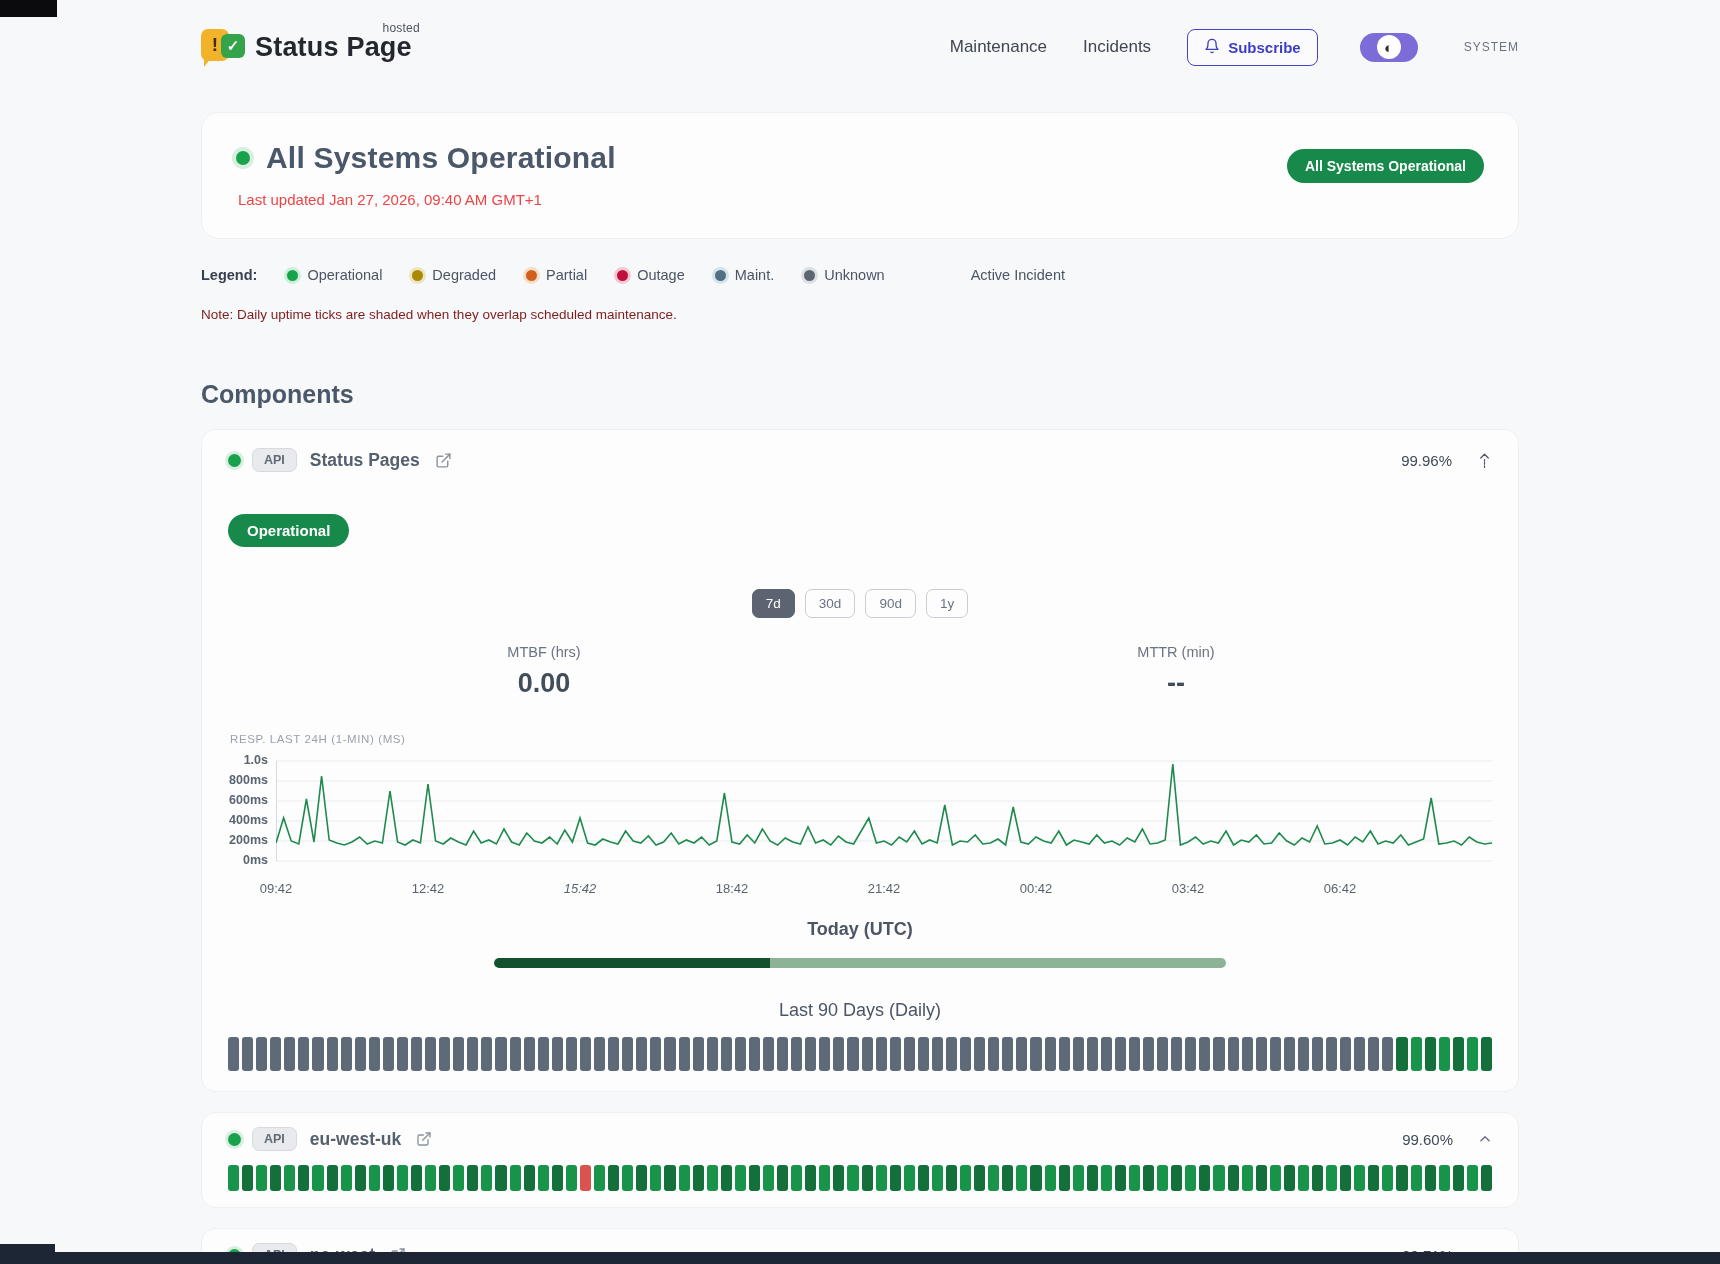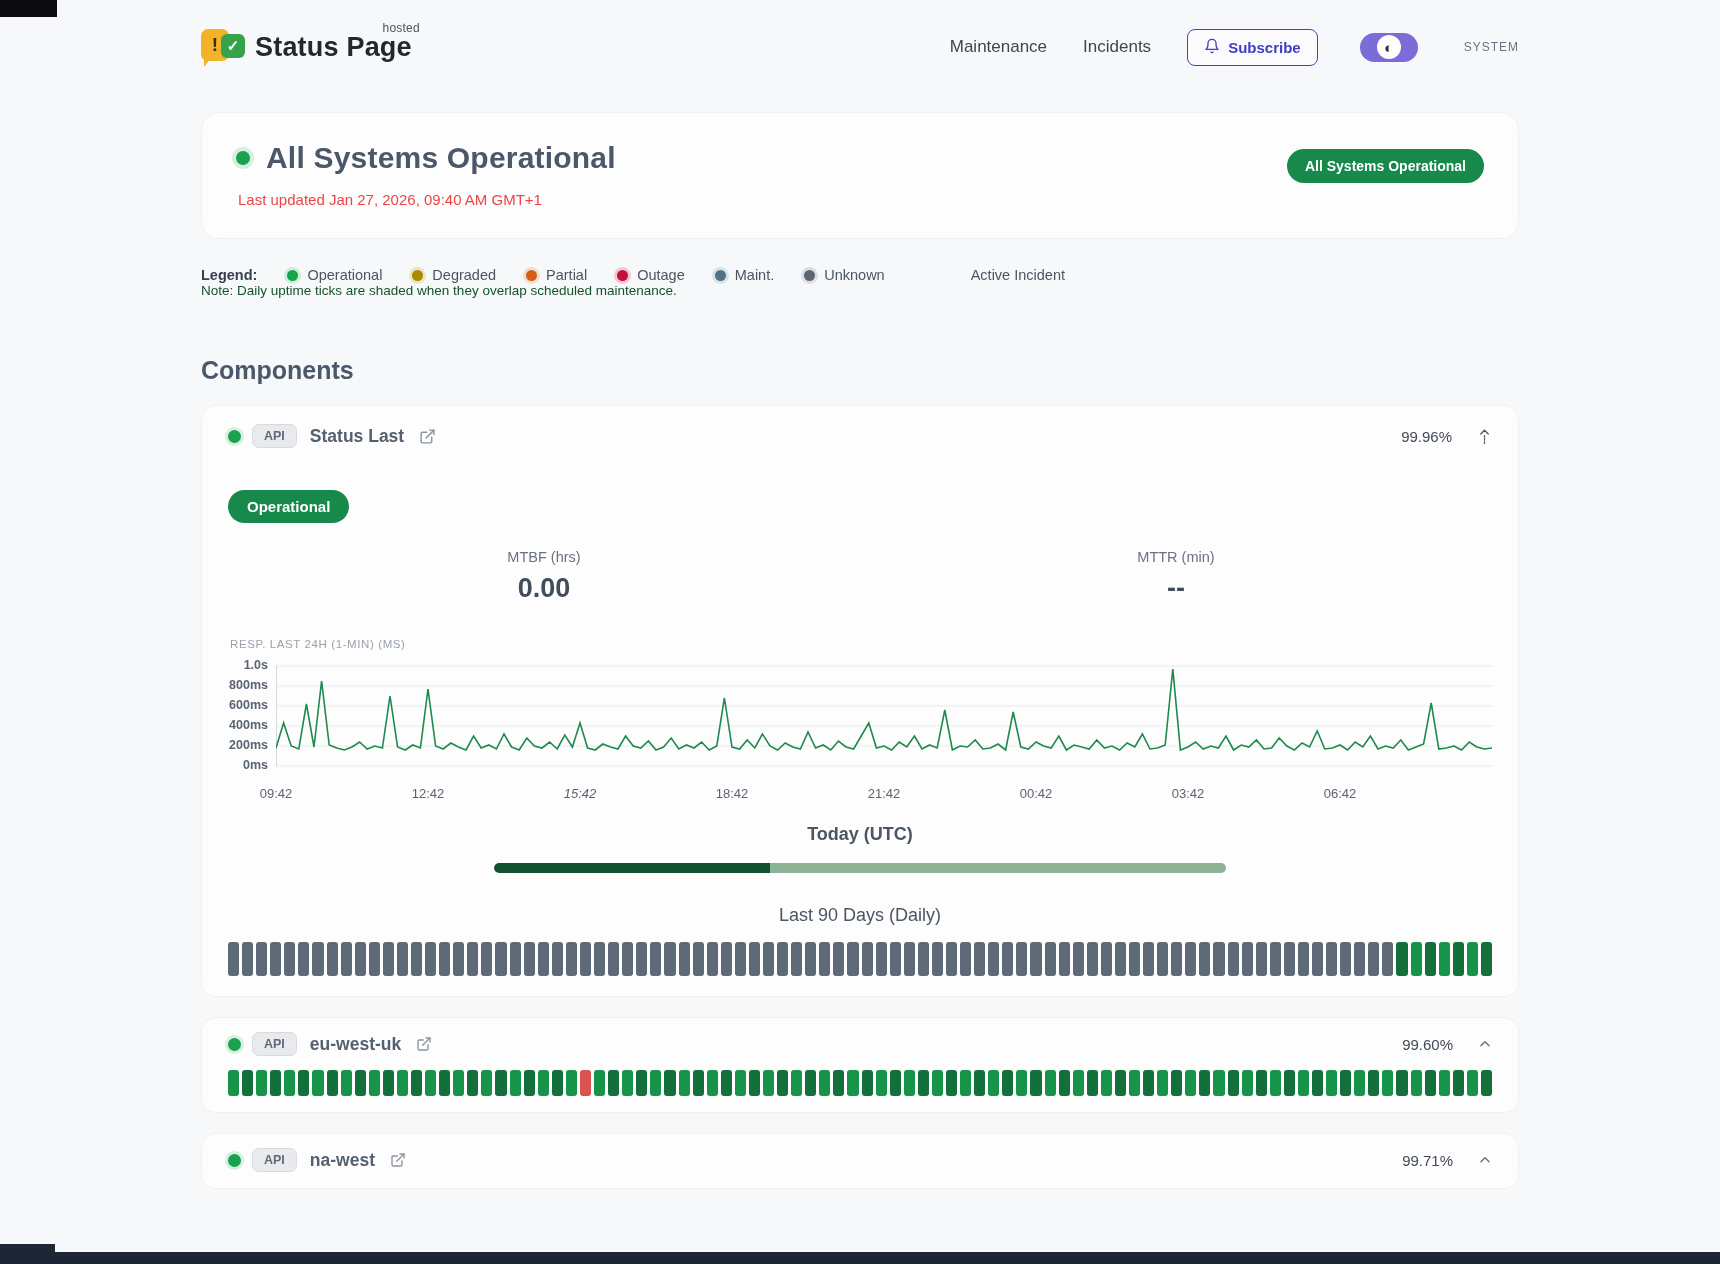--- a/index.html
+++ b/index.html
@@ -44,21 +44,21 @@
   .hero-updated { margin-top:16px; margin-left:2px; font-size:15px; color:#ef4444; }
   .hero-badge { align-self:flex-start; margin-top:8px; background:#17894a; color:#fff; font-weight:700; font-size:14px;
     padding:9px 18px; border-radius:999px; white-space:nowrap; }
 
   
   .legend-row { display:flex; align-items:center; margin-top:28px; gap:30px; flex-wrap:nowrap; }
   .legend-label { font-weight:700; font-size:14.5px; color:#374151; }
   .legend-item { display:flex; align-items:center; gap:9px; font-size:14.5px; color:#4b5563; }
   .legend-dot { width:11px; height:11px; border-radius:50%; }
   .legend-active { margin-left:56px; font-size:14.5px; color:#4b5563; }
-  .legend-note { margin-top:0; font-size:13.5px; color:#14532d; }
+  .legend-note { margin-top:24px; font-size:13.5px; color:#7f1d1d; }
 
   
   .components-title { margin-top:58px; font-size:25px; font-weight:600; color:#4b586a; }
   .card { background:#fdfdfe; border:1px solid #eef0f2; border-radius:14px; margin-top:20px; padding:18px 26px 20px 26px; }
   .comp-header { display:flex; align-items:center; gap:11px; }
   .comp-dot { width:13px; height:13px; border-radius:50%; background:#17a24b; box-shadow:0 0 0 3px rgba(22,163,74,.16); }
   .type-badge { background:#e8eaed; border:1px solid #d8dbde; color:#5f6a76; font-size:12.5px; font-weight:700;
     padding:4px 11px; border-radius:7px; }
   .comp-name { font-size:17.5px; font-weight:600; color:#55606e; margin-left:2px; cursor:pointer; }
   .ext-icon { color:#8a939e; display:inline-flex; margin-left:4px; cursor:pointer; }
@@ -187,40 +187,46 @@
     <span class="legend-active">Active Incident</span>
   </div>
   <div class="legend-note">Note: Daily uptime ticks are shaded when they overlap scheduled maintenance.</div>
 
   <div class="components-title">Components</div>
 
   <div class="card">
     <div class="comp-header">
       <span class="comp-dot"></span>
       <span class="type-badge">API</span>
-      <span class="comp-name">Status Last</span>
+      <span class="comp-name">Status Pages</span>
       <span class="ext-icon">
         <svg width="17" height="17" viewBox="0 0 24 24" fill="none" stroke="currentColor" stroke-width="2" stroke-linecap="round" stroke-linejoin="round">
             <path d="M18 13v6a2 2 0 0 1-2 2H5a2 2 0 0 1-2-2V8a2 2 0 0 1 2-2h6"></path>
             <polyline points="15 3 21 3 21 9"></polyline>
             <line x1="10" y1="14" x2="21" y2="3"></line>
           </svg>
       </span>
       <span class="comp-spacer"></span>
       <span class="comp-uptime">99.96%</span>
       <span class="collapse-icon">
         <svg width="15" height="17" viewBox="0 0 24 26" fill="none" stroke="currentColor" stroke-width="2" stroke-linecap="round" stroke-linejoin="round">
             <line x1="12" y1="24" x2="12" y2="9" stroke-dasharray="2.5 2.5"></line>
             <polyline points="6 9 12 3 18 9"></polyline>
           </svg>
       </span>
     </div>
 
     <span class="op-pill">Operational</span>
 
+    <div class="range-row" id="range-row">
+        <button class="range-btn active">7d</button>
+        <button class="range-btn">30d</button>
+        <button class="range-btn">90d</button>
+        <button class="range-btn">1y</button>
+      </div>
 
     <div class="stats-row">
       <div class="stat">
         <div class="stat-label">MTBF (hrs)</div>
         <div class="stat-value">0.00</div>
       </div>
       <div class="stat">
         <div class="stat-label">MTTR (min)</div>
         <div class="stat-value">--</div>
       </div>

